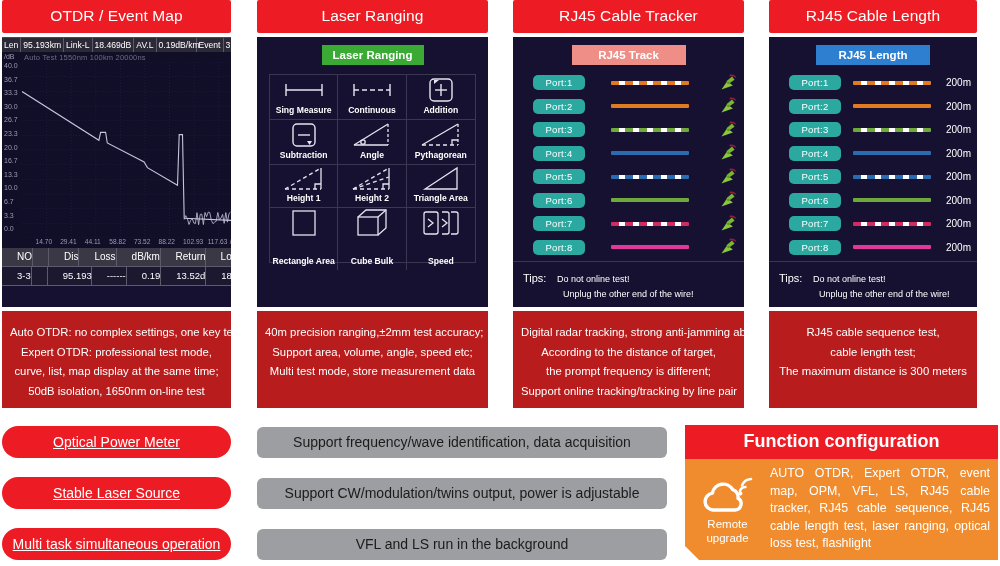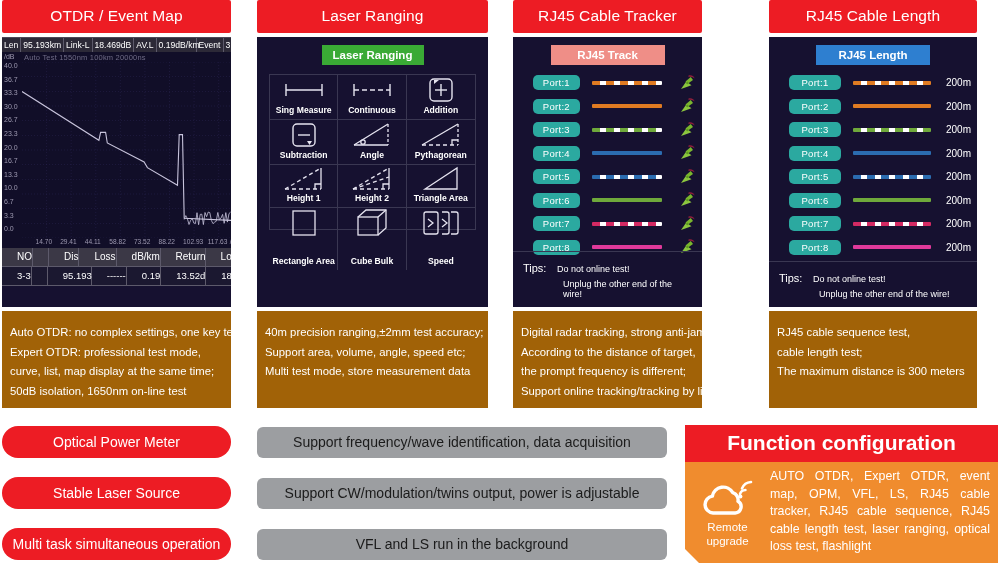--- a/index.html
+++ b/index.html
@@ -8,21 +8,21 @@
     background: #ffffff;
     font-family: "Liberation Sans", sans-serif;
     overflow: hidden;
   }
   .page { position: relative; width: 1000px; height: 566px; background:#fff; }
 
   
   .col { position: absolute; top: 0; width: 230px; }
   .col-1 { left: 2px;  width: 229px; }
   .col-2 { left: 257px; width: 231px; }
-  .col-3 { left: 513px; width: 189px; }
+  .col-3 { left: 513px; width: 231px; }
   .col-4 { left: 769px; width: 208px; }
 
   .title-bar {
     background: #ED1C24;
     color: #ffffff;
     text-align: center;
     font-size: 15.5px;
     padding: 7px 4px 8px;
     letter-spacing: .1px;
     border-radius: 2px;
@@ -81,21 +81,21 @@
     display:block; margin: 8px auto 0; width:102px; text-align:center;
     font-size:11.5px; font-weight:bold; color:#fff; padding:4px 0;
   }
   .badge.green { background:#3AAA35; }
   .badge.pink  { background:#EF8E87; width:114px; }
   .badge.blue  { background:#2E7FD0; width:114px; }
 
   .lr-grid {
     margin: 9px 12px 0; border:1px solid #3a3752;
     display:grid; grid-template-columns: repeat(3,1fr); grid-template-rows: repeat(4,1fr);
-    height: 156px;
+    height: 189px;
   }
   .lr-cell {
     border-right:1px solid #3a3752; border-bottom:1px solid #3a3752;
     display:flex; flex-direction:column; align-items:center; justify-content:flex-end;
     padding-bottom:4px;
   }
   .lr-cell:nth-child(3n){ border-right:none; }
   .lr-cell:nth-child(n+10){ border-bottom:none;gap:18px; }
   .lr-cell .glyph { flex:1; display:flex; align-items:center; justify-content:center; }
   .lr-cell .lbl { color:#ffffff; font-size:8.6px; font-weight:bold; }
@@ -115,45 +115,46 @@
   .tips {
     position:absolute; left:0; right:0; bottom:0; border-top:1px solid #3a3752;
     padding: 6px 10px 8px 10px;
   }
   .tips .t-head { color:#ffffff; font-size:11px; display:inline-block; }
   .tips .t-l1 { color:#ffffff; font-size:9px; display:inline-block; margin-left:6px;}
   .tips .t-l2 { color:#ffffff; font-size:9px; display:block; margin-left:40px; margin-top:3px;}
 
   
   .desc {
-    background:#a16207; color:#ffffff; margin-top:4px; padding:12px 8px;
-    font-size:11.3px; line-height:19.5px; height:97px;
+    background:#b91c1c; color:#ffffff; margin-top:4px; padding:12px 8px;
+    text-align:center; font-size:11.3px; line-height:19.5px; height:97px;
   }
   .desc div { white-space:nowrap; }
 
   
   .pill {
     position:absolute; left:2px; width:229px; height:32px; background:#ED1C24;
     border-radius:16px; color:#ffffff; font-size:14px; text-align:center;
     line-height:32px;
+    text-decoration:underline;
   }
   .pill.p1{ top:426px; } .pill.p2{ top:477px; } .pill.p3{ top:528px; }
 
   
   .gray {
     position:absolute; left:257px; width:410px; height:31px; background:#9C9EA1;
     border-radius:6px; color:#1b1b1b; font-size:14px; text-align:center;
     line-height:31px;
   }
   .gray.g1{ top:427px; } .gray.g2{ top:478px; } .gray.g3{ top:529px; }
 
   
   .fc { position:absolute; left:685px; top:425px; width:313px; height:135px; }
   .fc-title {
-    background:#ED1C24; color:#ffffff; font-size:21px; font-weight:bold;
+    background:#ED1C24; color:#ffffff; font-size:18px; font-weight:bold;
     text-align:center; padding:6px 4px 7px;
   }
   .fc-body { display:flex; background:#F08C2E; height:101px; position:relative; }
   .fc-left {
     width:85px; display:flex; flex-direction:column; align-items:center;
     justify-content:center; padding-top:2px;
   }
   .fc-left .cap { color:#ffffff; font-size:11.5px; line-height:14px; text-align:center; }
   .fc-right {
     flex:1; color:#ffffff; font-size:12.4px; line-height:17.5px;

